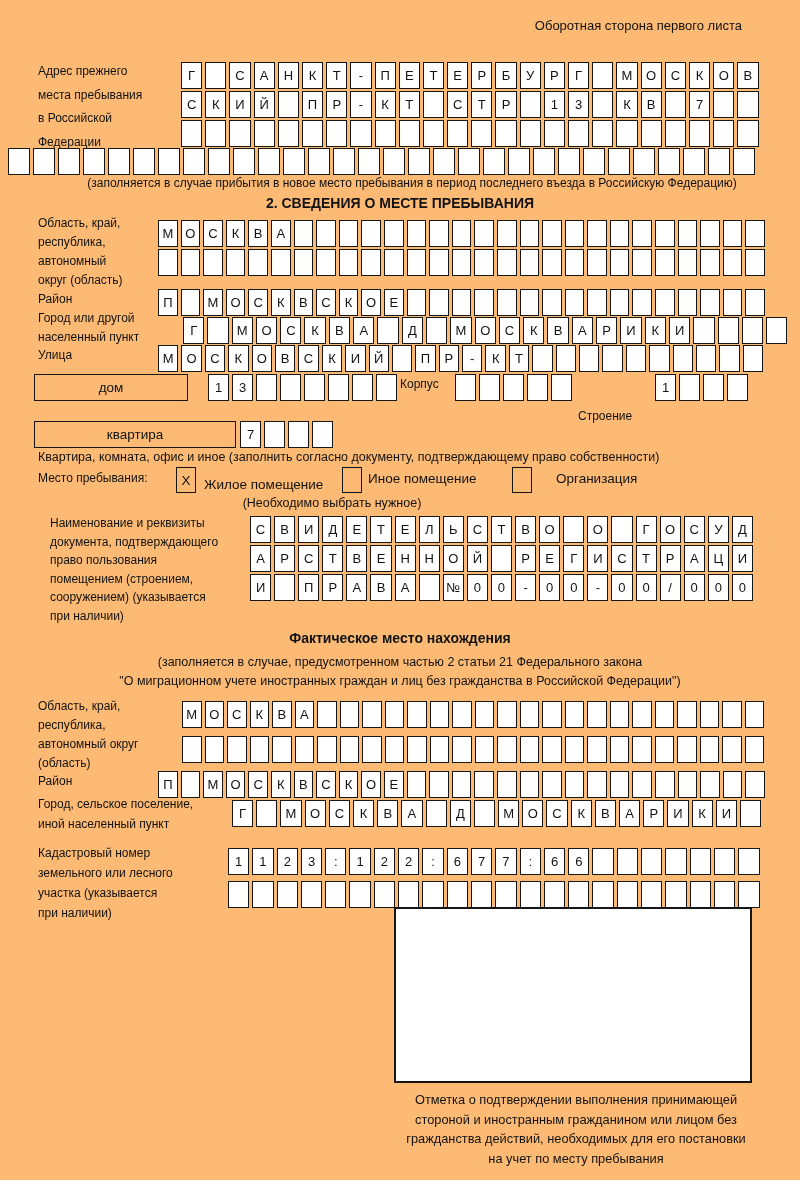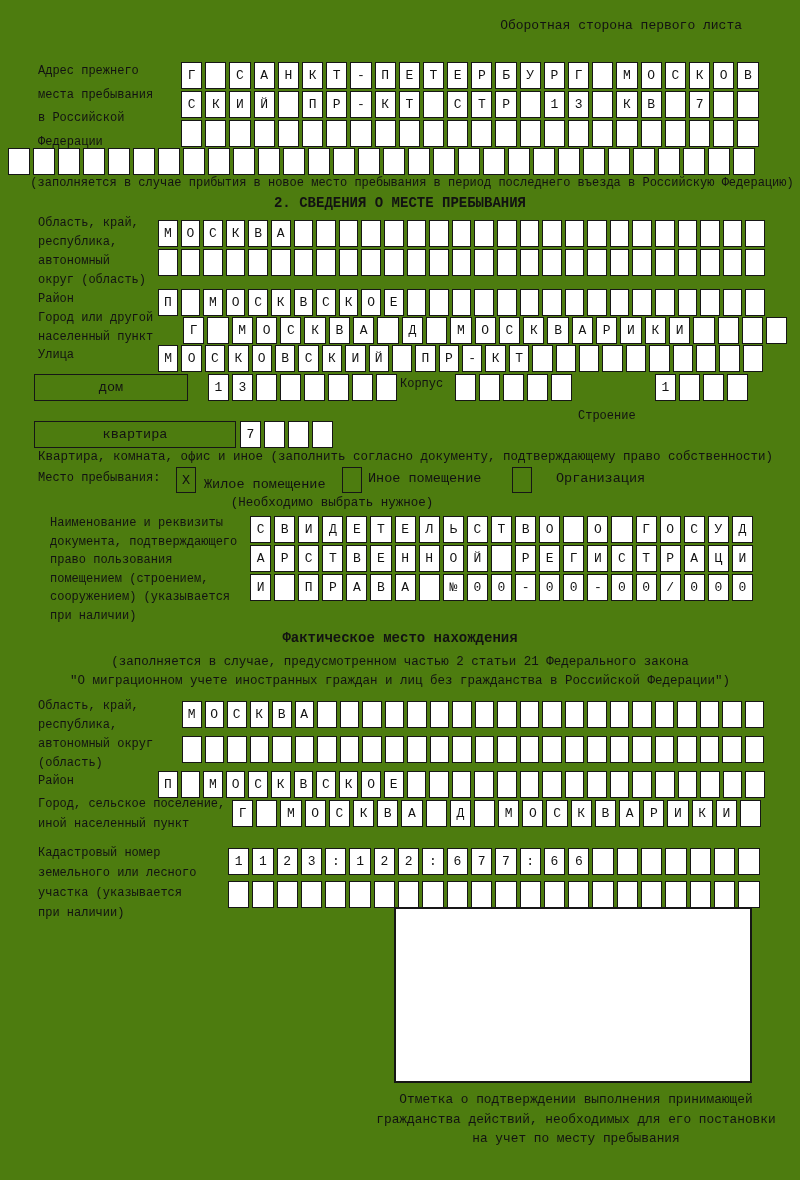--- a/index.html
+++ b/index.html
@@ -1,17 +1,17 @@
 <!DOCTYPE html>
 <html><head>
 <meta charset="utf-8">
 <style>
   html,body{margin:0;padding:0;background:#fff;}
-  .page{position:relative;width:800px;height:1180px;background:#4d7c0f;overflow:hidden;
-        font-family:Liberation Mono, monospace;color:#121212;}
+  .page{position:relative;width:800px;height:1180px;background:#fdba74;overflow:hidden;
+        font-family:Liberation Sans, sans-serif;color:#121212;}
   .abs{position:absolute;}
   .grid{position:absolute;display:flex;gap:var(--g,3px);}
   .cell{flex:0 0 auto;width:var(--w,21px);height:27px;box-sizing:border-box;
         border:1.8px solid #161616;display:flex;align-items:center;justify-content:center;
         font-size:13px;line-height:1;background:#fff;}
   .lbl{font-size:12px;}
   .lbl div{white-space:nowrap;}
   .note{width:800px;text-align:center;font-size:12px;}
   .h2{width:800px;text-align:center;font-size:14px;font-weight:bold;}
   .cap{font-size:12.5px;white-space:nowrap;}
@@ -612,17 +612,18 @@
       <span class="cell"></span>
       <span class="cell"></span>
       <span class="cell"></span>
       <span class="cell"></span>
       <span class="cell"></span>
     </div>
 
   <div class="stamp-box"></div>
   <div class="stamp-cap">
     <div>Отметка о подтверждении выполнения принимающей</div>
+    <div>стороной и иностранным гражданином или лицом без</div>
     <div>гражданства действий, необходимых для его постановки</div>
     <div>на учет по месту пребывания</div>
   </div>
 
 </div>
 
 </body></html>

